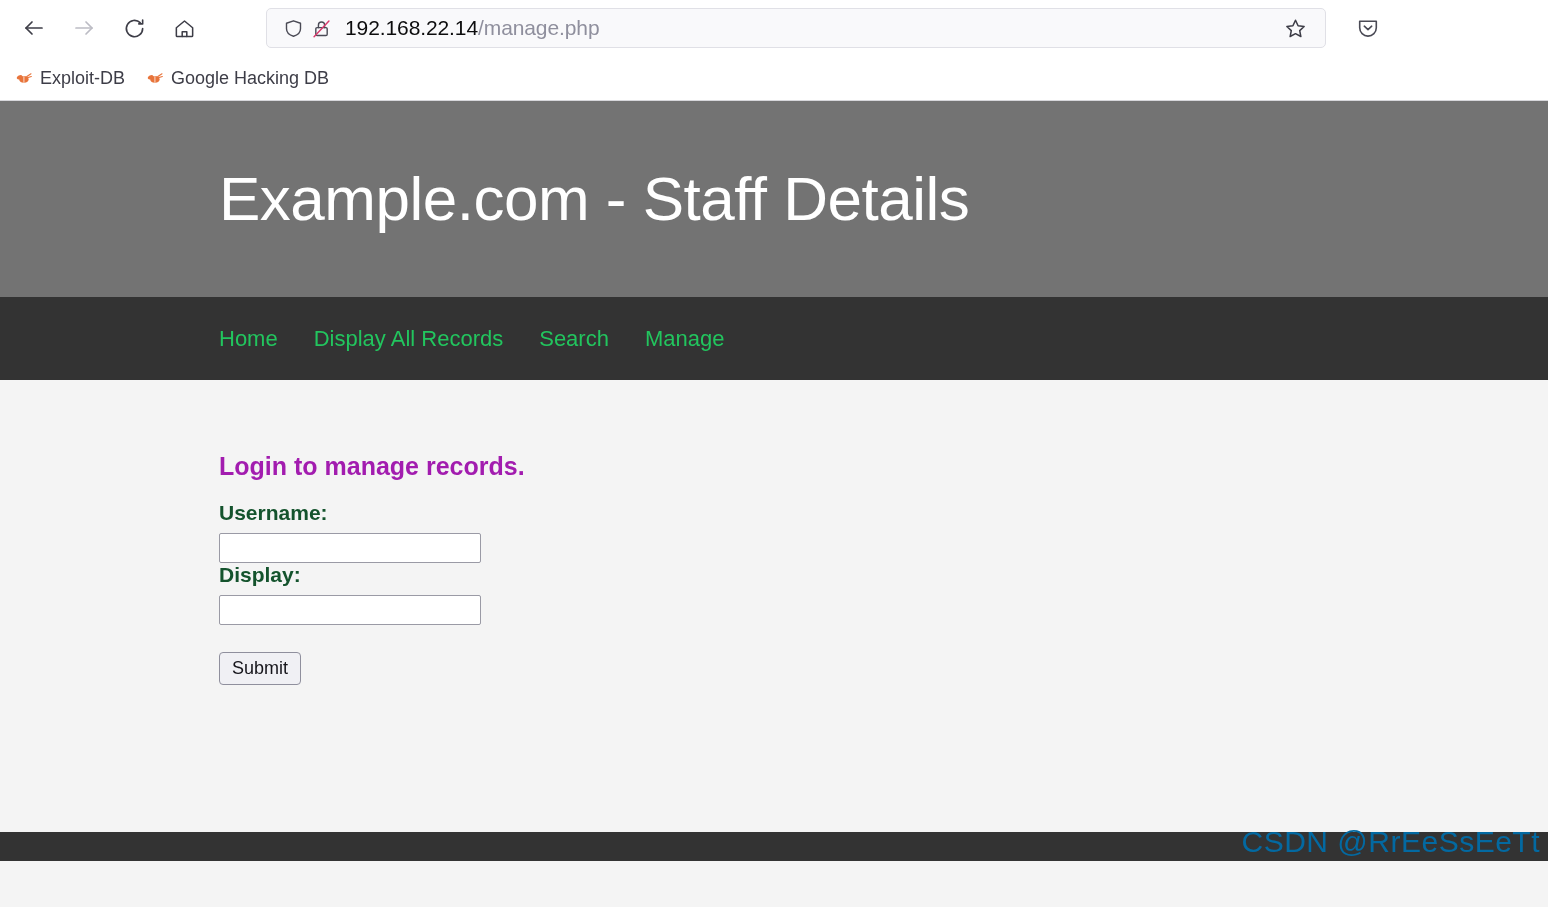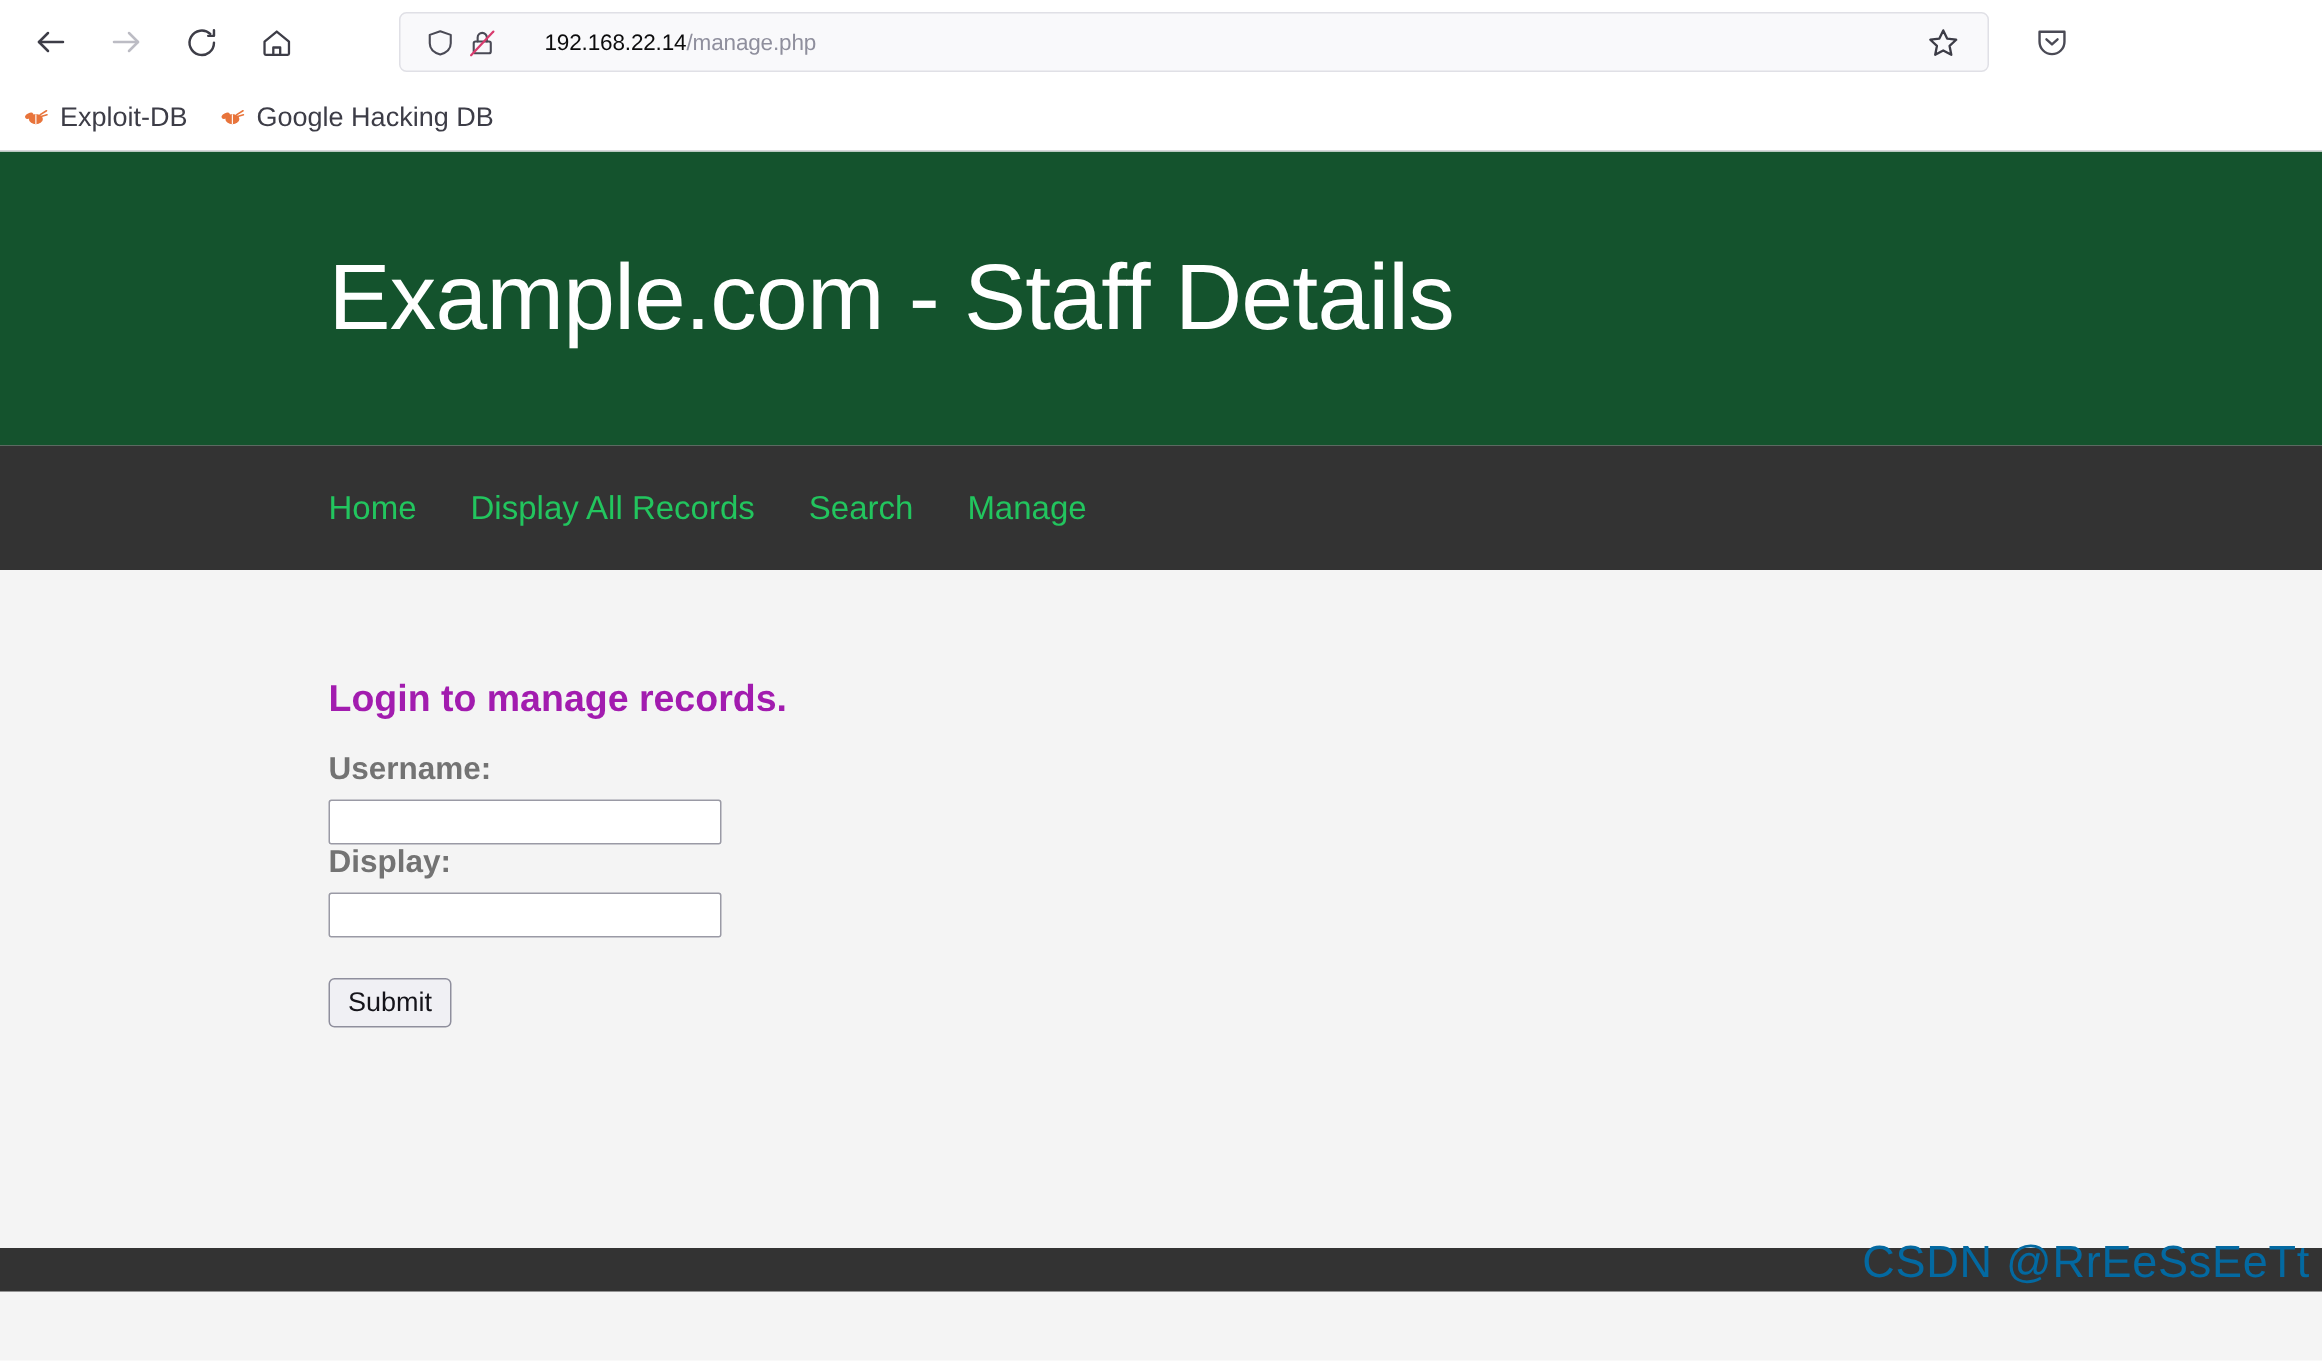--- a/index.html
+++ b/index.html
@@ -55,22 +55,22 @@
   #shield-icon-box, #lock-icon-box {
     width: 28px;
     height: 28px;
     display: flex;
     align-items: center;
     justify-content: center;
     flex: 0 0 auto;
   }
 
   #url-text {
-    margin-left: 28px;
-    font-size: 15px;
+    margin-left: 10px;
+    font-size: 21px;
     color: #0c0c0d;
     letter-spacing: -0.1px;
     white-space: nowrap;
     overflow: hidden;
   }
   #url-text .url-path { color: #8f8f9d; }
 
   #urlbar-right {
     margin-left: auto;
     display: flex;
@@ -127,21 +127,21 @@
   
   #page-viewport {
     width: 1548px;
     height: 806px;
     background: #f4f4f4;
     overflow: hidden;
     position: relative;
   }
 
   #site-header {
-    background: #14532d;
+    background: #737373;
     height: 196px;
     display: flex;
     align-items: center;
   }
 
   #site-title {
     color: #ffffff;
     font-size: 62px;
     font-weight: 400;
     margin-left: 219px;
@@ -176,21 +176,21 @@
   #login-heading {
     font-size: 25px;
     font-weight: bold;
     color: #a21caf;
     margin-bottom: 20px;
   }
 
   .field-label {
     font-size: 21px;
     font-weight: bold;
-    color: #737373;
+    color: #14532d;
     display: block;
     margin-bottom: 8px;
   }
 
   .text-input {
     width: 262px;
     height: 30px;
     background: #ffffff;
     border: 1px solid #9a9aa5;
     border-radius: 2px;

